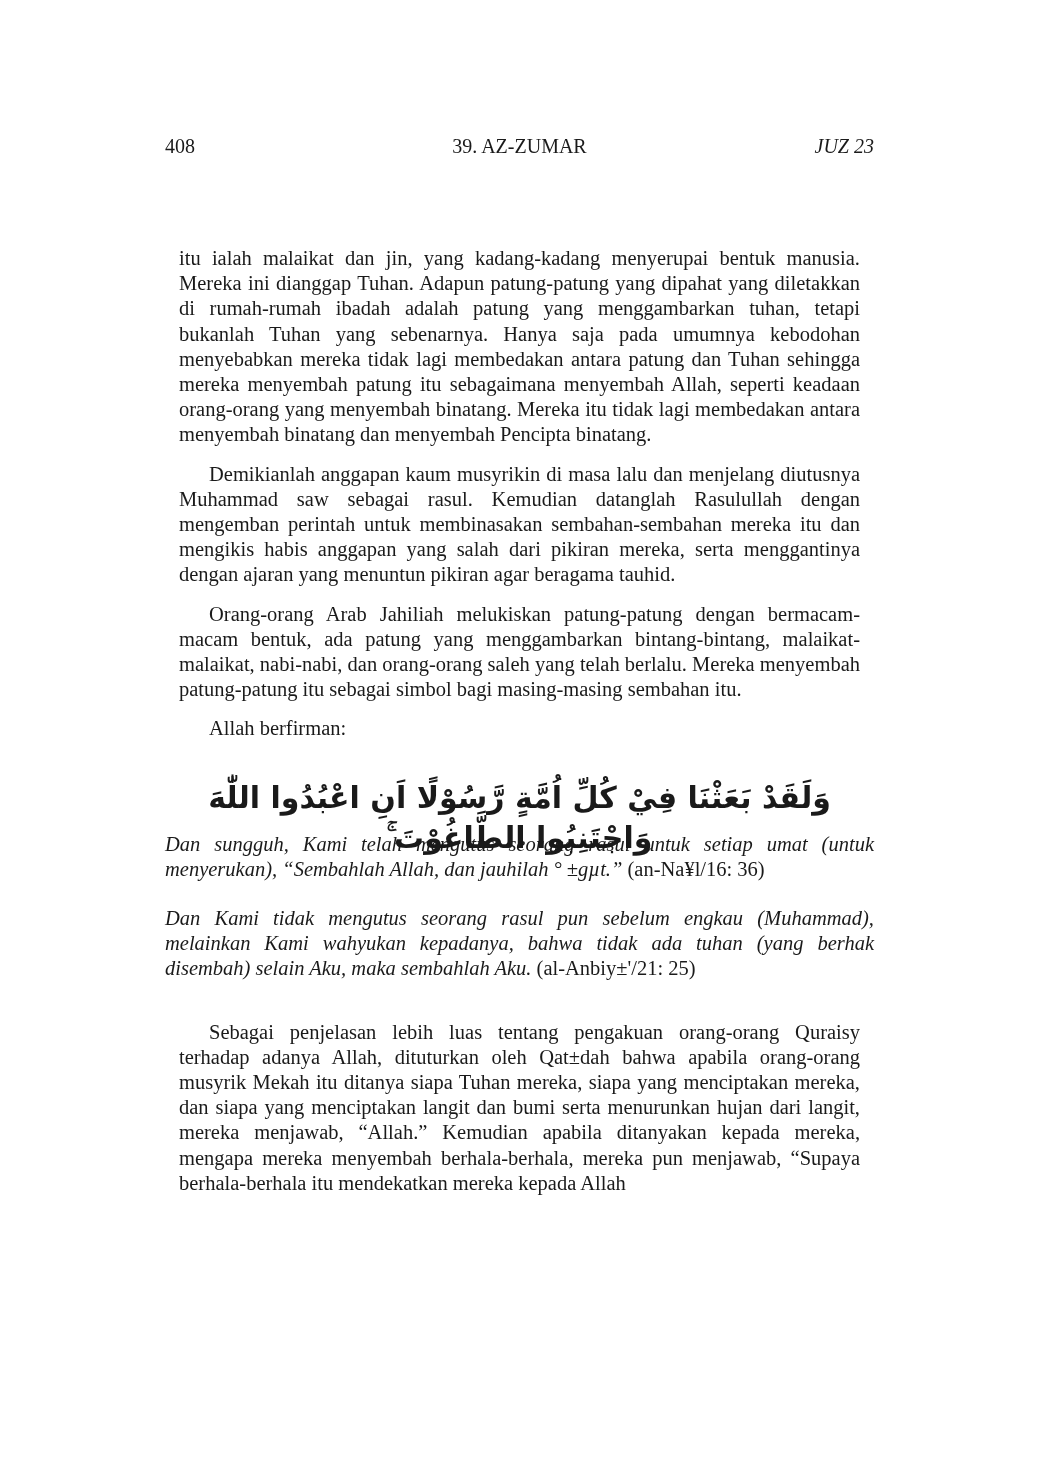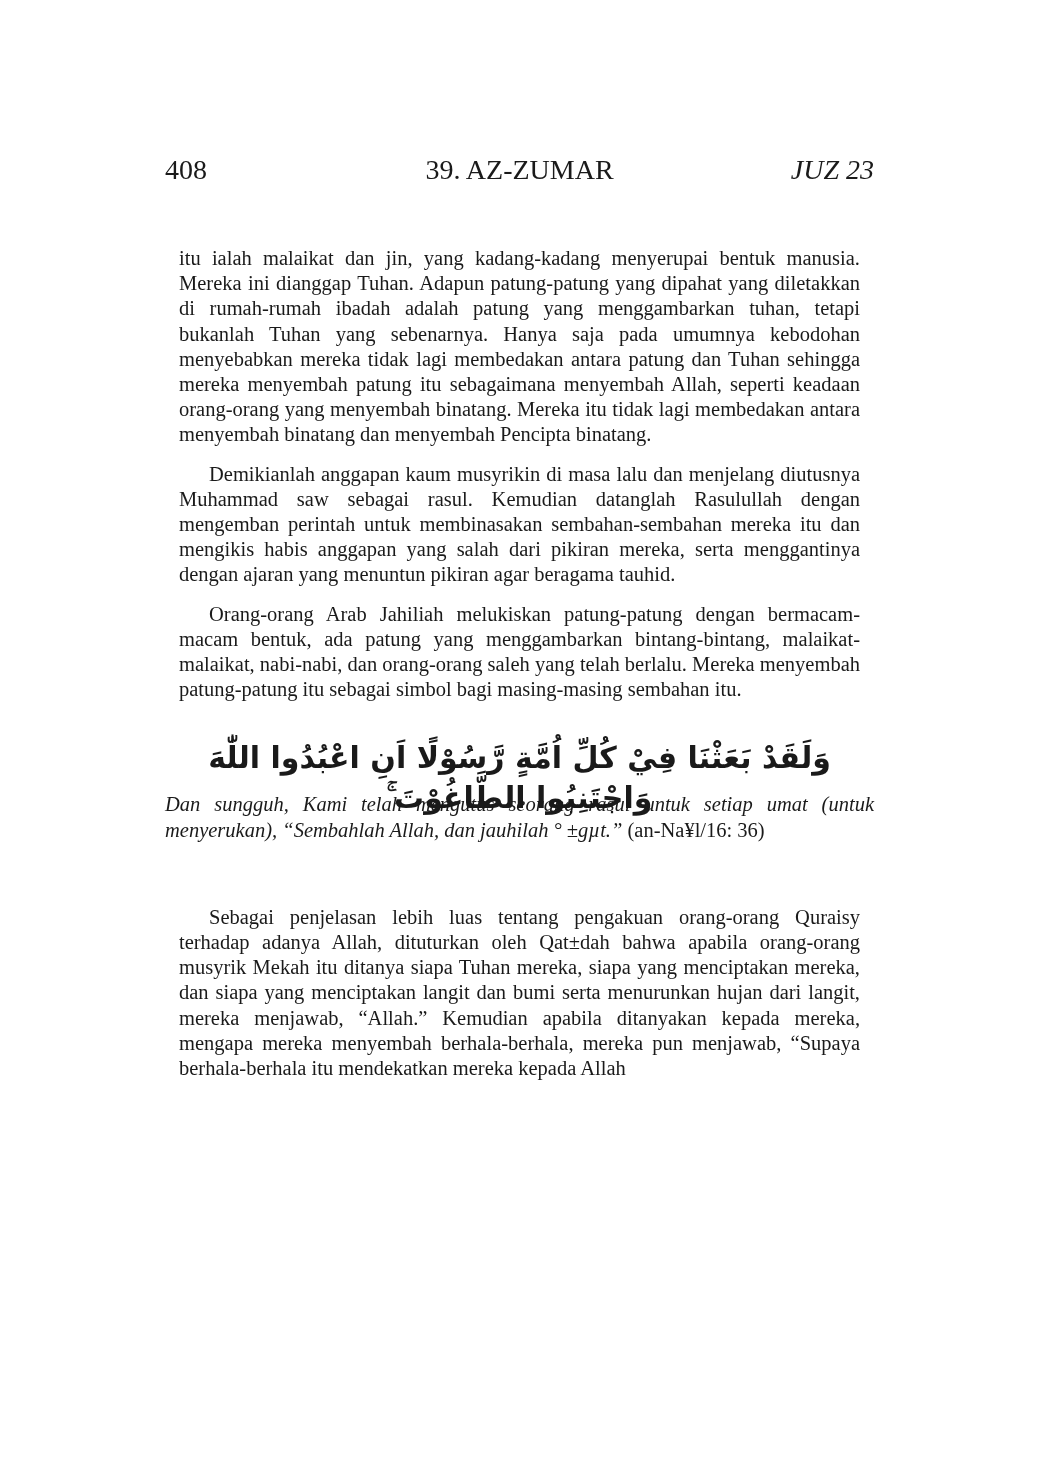--- a/index.html
+++ b/index.html
@@ -10,25 +10,25 @@
     body {
       width: 1038px;
       height: 1475px;
       position: relative;
       overflow: hidden;
       font-family: "Liberation Serif", serif;
       color: #1a1a1a;
     }
     .header {
       position: absolute;
-      top: 156px;
+      top: 132px;
       left: 165px;
       width: 709px;
       height: 28px;
-      font-size: 28px;
+      font-size: 20px;
       line-height: 28px;
     }
     .header .left { position: absolute; left: 0; top: 0; }
     .header .center { position: absolute; left: 0; right: 0; top: 0; text-align: center; }
     .header .right { position: absolute; right: 0; top: 0; font-style: italic; }
 
     .content {
       position: absolute;
       top: 232px;
       left: 165px;
@@ -67,26 +67,28 @@
 <div class="header">
   <span class="left">408</span>
   <span class="center">39. AZ-ZUMAR</span>
   <span class="right">JUZ 23</span>
 </div>
 
 <div class="content">
   <p class="para noindent">itu ialah malaikat dan jin, yang kadang-kadang menyerupai bentuk manusia. Mereka ini dianggap Tuhan. Adapun patung-patung yang dipahat yang diletakkan di rumah-rumah ibadah adalah patung yang menggambarkan tuhan, tetapi bukanlah Tuhan yang sebenarnya. Hanya saja pada umumnya kebodohan menyebabkan mereka tidak lagi membedakan antara patung dan Tuhan sehingga mereka menyembah patung itu sebagaimana menyembah Allah, seperti keadaan orang-orang yang menyembah binatang. Mereka itu tidak lagi membedakan antara menyembah binatang dan menyembah Pencipta binatang.</p>
   <p class="para">Demikianlah anggapan kaum musyrikin di masa lalu dan menjelang diutusnya Muhammad saw sebagai rasul. Kemudian datanglah Rasulullah dengan mengemban perintah untuk membinasakan sembahan-sembahan mereka itu dan mengikis habis anggapan yang salah dari pikiran mereka, serta menggantinya dengan ajaran yang menuntun pikiran agar beragama tauhid.</p>
   <p class="para">Orang-orang Arab Jahiliah melukiskan patung-patung dengan bermacam-macam bentuk, ada patung yang menggambarkan bintang-bintang, malaikat-malaikat, nabi-nabi, dan orang-orang saleh yang telah berlalu. Mereka menyembah patung-patung itu sebagai simbol bagi masing-masing sembahan itu.</p>
+  <p class="para">Allah berfirman:</p>
 
   <p class="arabic a1">وَلَقَدْ بَعَثْنَا فِيْ كُلِّ اُمَّةٍ رَّسُوْلًا اَنِ اعْبُدُوا اللّٰهَ وَاجْتَنِبُوا الطَّاغُوْتَ ۚ</p>
 
   <p class="translation"><span class="it">Dan sungguh, Kami telah mengutus seorang rasul untuk setiap umat (untuk menyerukan), “Sembahlah Allah, dan jauhilah ° ±gµt.”</span><span> (an-Na¥l/16: 36)</span></p>
 
   <div class="gap-large"></div>
 
 
 
+  <p class="translation"><span class="it">Dan Kami tidak mengutus seorang rasul pun sebelum engkau (Muhammad), melainkan Kami wahyukan kepadanya, bahwa tidak ada tuhan (yang berhak disembah) selain Aku, maka sembahlah Aku.</span><span> (al-Anbiy±'/21: 25)</span></p>
 
   <div class="gap-large"></div>
 
   <p class="para">Sebagai penjelasan lebih luas tentang pengakuan orang-orang Quraisy terhadap adanya Allah, dituturkan oleh Qat±dah bahwa apabila orang-orang musyrik Mekah itu ditanya siapa Tuhan mereka, siapa yang menciptakan mereka, dan siapa yang menciptakan langit dan bumi serta menurunkan hujan dari langit, mereka menjawab, “Allah.” Kemudian apabila ditanyakan kepada mereka, mengapa mereka menyembah berhala-berhala, mereka pun menjawab, “Supaya berhala-berhala itu mendekatkan mereka kepada Allah</p>
 </div>
 
 </body></html>

